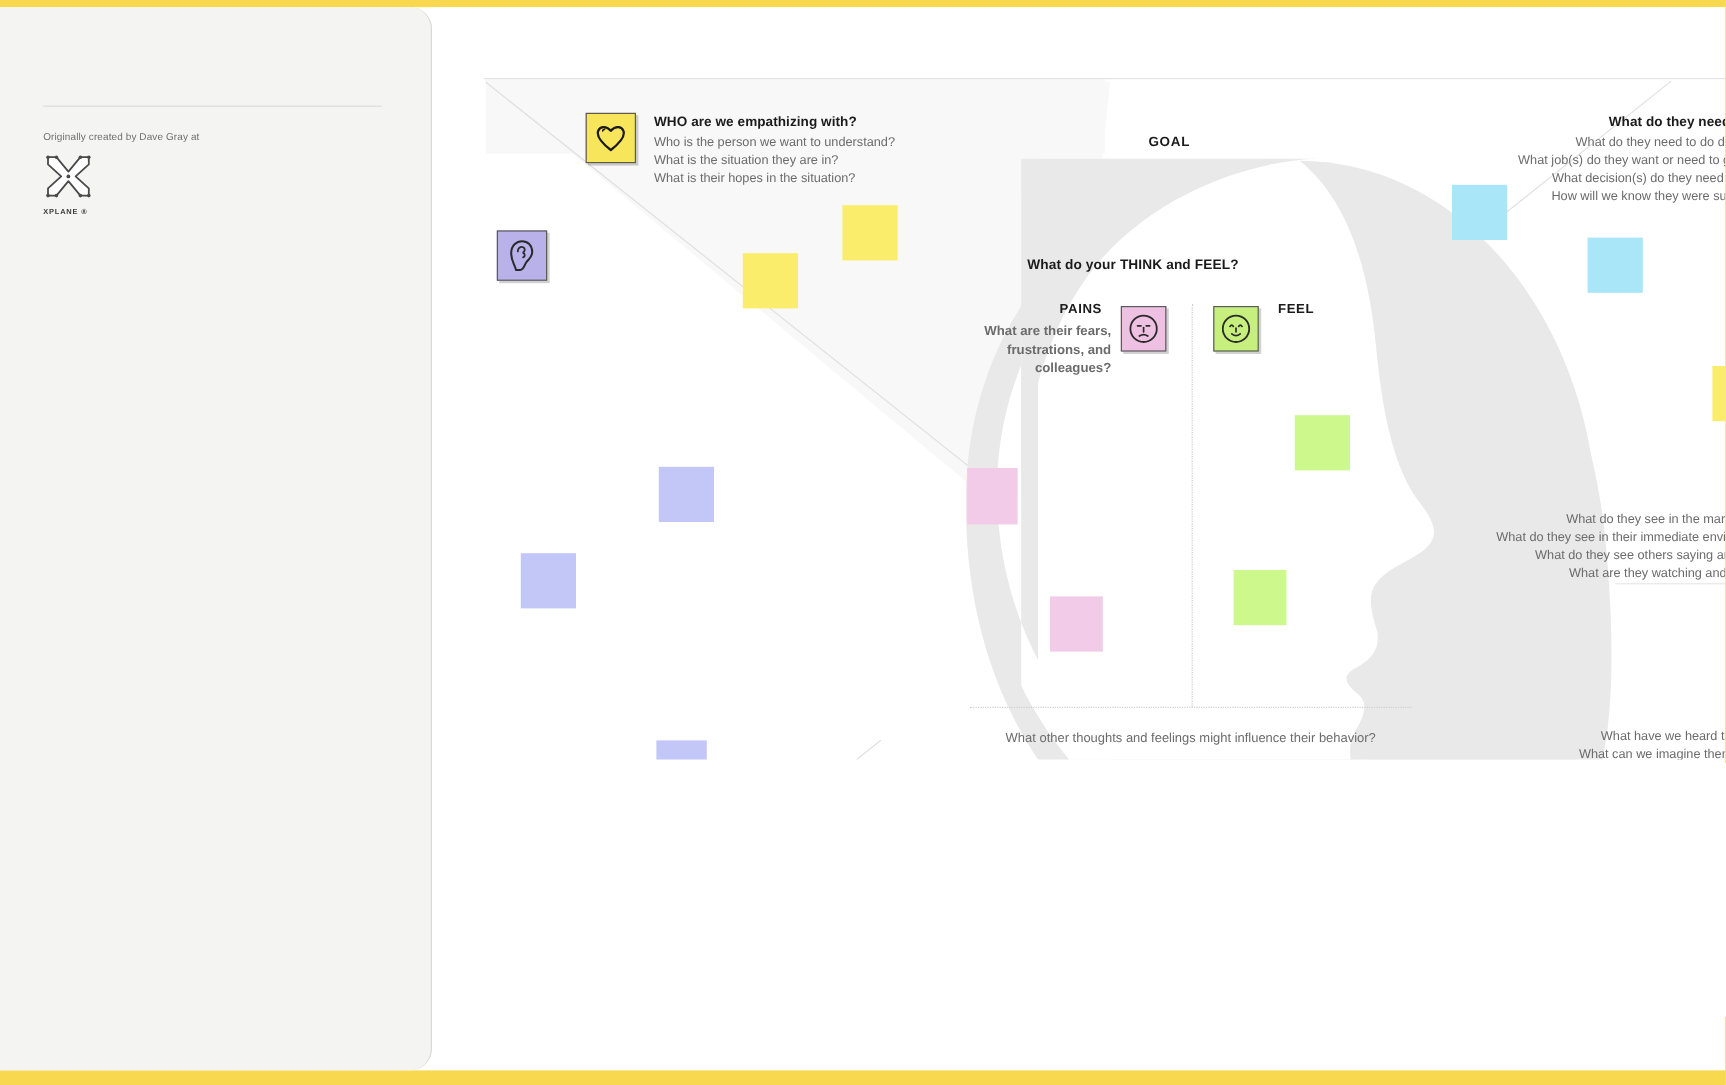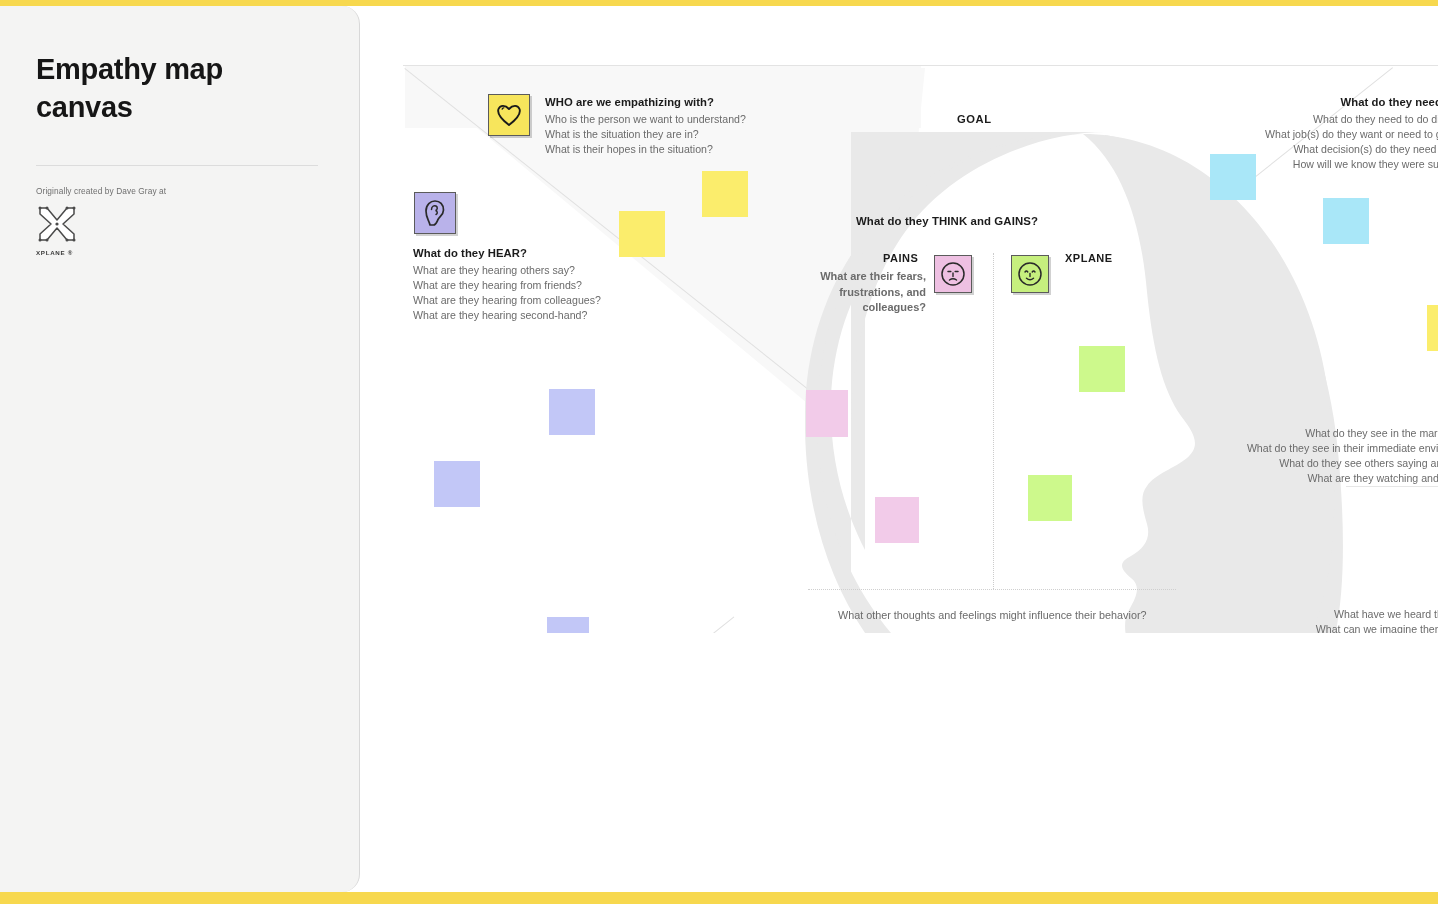--- a/index.html
+++ b/index.html
@@ -198,21 +198,20 @@
   .n-cyan { background: #a9e7f8; }
 </style>
 </head>
 <body>
 
 <div id="root">
   <div id="page">
 
     <aside id="sidebar">
       <div id="sidebar-inner">
-        <h1 class="side-title">Empathy map canvas</h1>
         <div class="side-rule"></div>
         <div class="side-credit">Originally created by Dave Gray at</div>
         <div class="xplane-logo">
           <svg width="42" height="38" viewBox="0 0 42 38" fill="none">
             <g stroke="#4a4a4a" stroke-width="1.5" stroke-linejoin="round" fill="#ffffff">
               <path d="M4 3 L11 3 L21 15 L31 3 L38 3 L38 9 L27 19 L38 29 L38 35 L31 35 L21 23 L11 35 L4 35 L4 29 L15 19 L4 9 Z"></path>
             </g>
             <g fill="#4a4a4a">
               <circle cx="4" cy="3" r="1.5"></circle>
                 <circle cx="11" cy="3" r="1.5"></circle>
@@ -337,31 +336,24 @@
         <div class="sec-line">What is the situation they are in?</div>
         <div class="sec-line">What is their hopes in the situation?</div>
       </div>
 
       <div class="icon-tile tile-purple" style="left:53px;top:186px;">
         <svg width="24" height="26" viewBox="0 0 24 26" fill="none">
           <path d="M7 25 C 6 20, 3 18, 3 11 C 3 4.5, 7.5 1, 12 1 C 17 1, 20.5 4.5, 20.5 10 C 20.5 15, 16.5 16.5, 15 19.5 C 13.8 22, 13 25, 10.5 25 Z" stroke="#2a2a2a" stroke-width="1.7" fill="none" stroke-linejoin="round"></path>
           <path d="M8.5 9.5 C 8.5 6.5, 11 5, 13 6 C 15 7, 14.5 10, 12.5 10.5 C 14.5 11, 15 13.5, 13 14.5" stroke="#2a2a2a" stroke-width="1.5" fill="none" stroke-linecap="round"></path>
         </svg>
       </div>
-      <div class="sec" style="left:52px;top:241px;">
-        <div class="sec-title">What do they HEAR?</div>
-        <div class="sec-line">What are they hearing others say?</div>
-        <div class="sec-line">What are they hearing from friends?</div>
-        <div class="sec-line">What are they hearing from colleagues?</div>
-        <div class="sec-line">What are they hearing second-hand?</div>
-      </div>
 
       <div class="goal-label" style="left:596px;top:107px;">GOAL</div>
 
-      <div class="think-label" style="left:495px;top:209px;">What do they THINK and GAINS?</div>
+      <div class="think-label" style="left:495px;top:209px;">What do your THINK and FEEL?</div>
 
       <div class="pg-label" style="left:522px;top:246px;">PAINS</div>
       <div class="pg-text right-al" style="left:420px;top:263px;width:145px;text-align:right;">
         <div>What are their fears,</div>
         <div>frustrations, and colleagues?</div>
       </div>
       <div class="icon-tile tile-pink" style="left:573px;top:249px;width:38px;height:38px;">
         <svg width="26" height="26" viewBox="0 0 26 26" fill="none">
           <circle cx="13" cy="13" r="11" stroke="#2a2a2a" stroke-width="1.5" fill="none"></circle>
           <path d="M8 10.5 L10.8 10.5" stroke="#2a2a2a" stroke-width="1.5" stroke-linecap="round"></path>
@@ -373,21 +365,21 @@
 
       <div class="icon-tile tile-green" style="left:650px;top:249px;width:38px;height:38px;">
         <svg width="26" height="26" viewBox="0 0 26 26" fill="none">
           <circle cx="13" cy="13" r="11" stroke="#2a2a2a" stroke-width="1.5" fill="none"></circle>
           <path d="M8 11 Q 9.4 9 10.8 11" stroke="#2a2a2a" stroke-width="1.4" fill="none" stroke-linecap="round"></path>
           <path d="M15.2 11 Q 16.6 9 18 11" stroke="#2a2a2a" stroke-width="1.4" fill="none" stroke-linecap="round"></path>
           <path d="M13 12.5 L13 15.5" stroke="#2a2a2a" stroke-width="1.4" stroke-linecap="round"></path>
           <path d="M9.5 17.2 Q 13 20.2 16.5 17.2" stroke="#2a2a2a" stroke-width="1.5" fill="none" stroke-linecap="round"></path>
         </svg>
       </div>
-      <div class="pg-label" style="left:704px;top:246px;">XPLANE</div>
+      <div class="pg-label" style="left:704px;top:246px;">FEEL</div>
 
       <div class="vdot" style="left:632px;top:247px;height:336px;"></div>
       <div class="hdot" style="left:447px;top:583px;width:368px;"></div>
       <div class="other-text" style="left:477px;top:603px;">What other thoughts and feelings might influence their behavior?</div>
 
       <div class="icon-tile tile-cyan" style="left:150px;top:847px;width:40px;height:40px;">
         <svg width="26" height="26" viewBox="0 0 26 26" fill="none">
           <circle cx="13" cy="13" r="10.5" stroke="#2a2a2a" stroke-width="1.5" fill="none"></circle>
           <path d="M8 13.2 L11.4 16.4 L18 9.2" stroke="#2a2a2a" stroke-width="1.7" fill="none" stroke-linecap="round" stroke-linejoin="round"></path>
         </svg>

